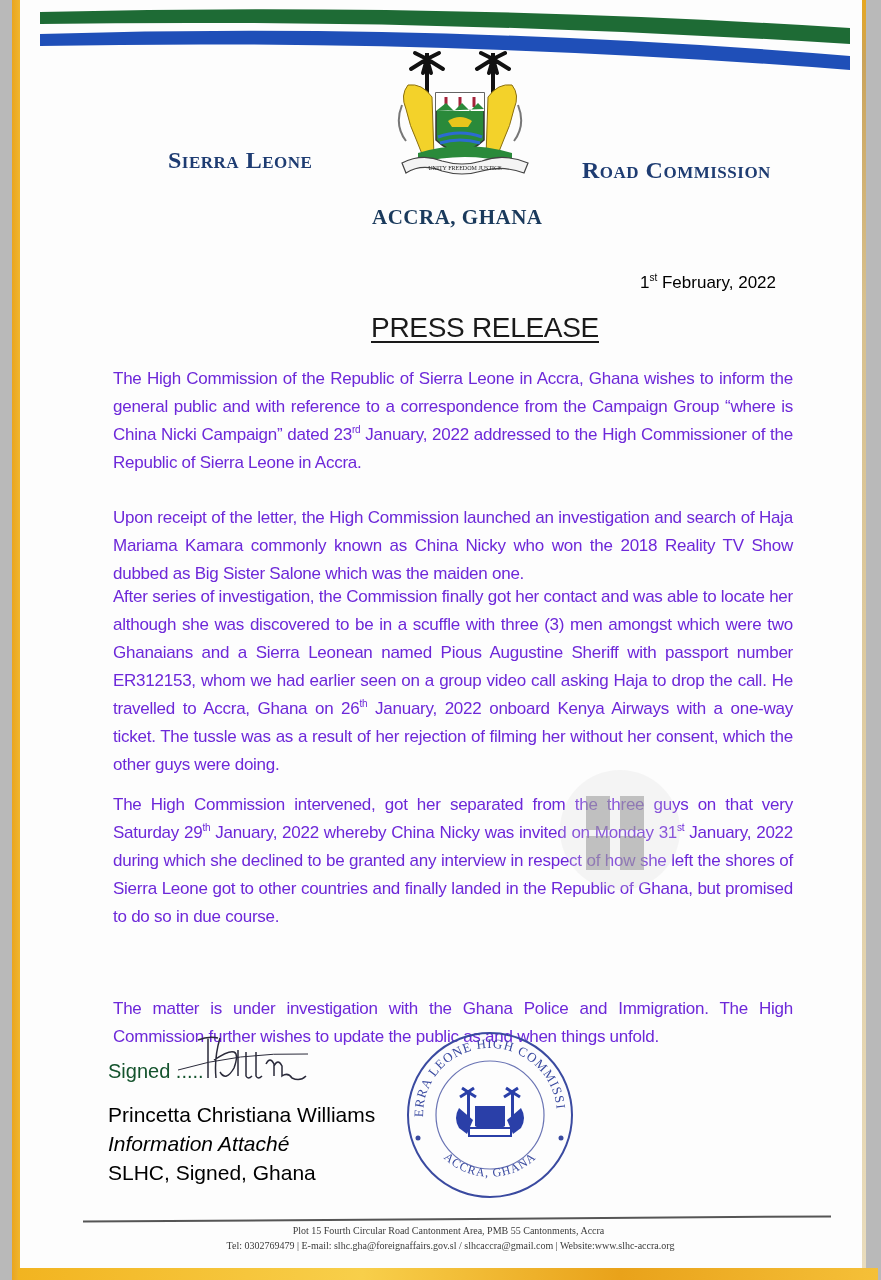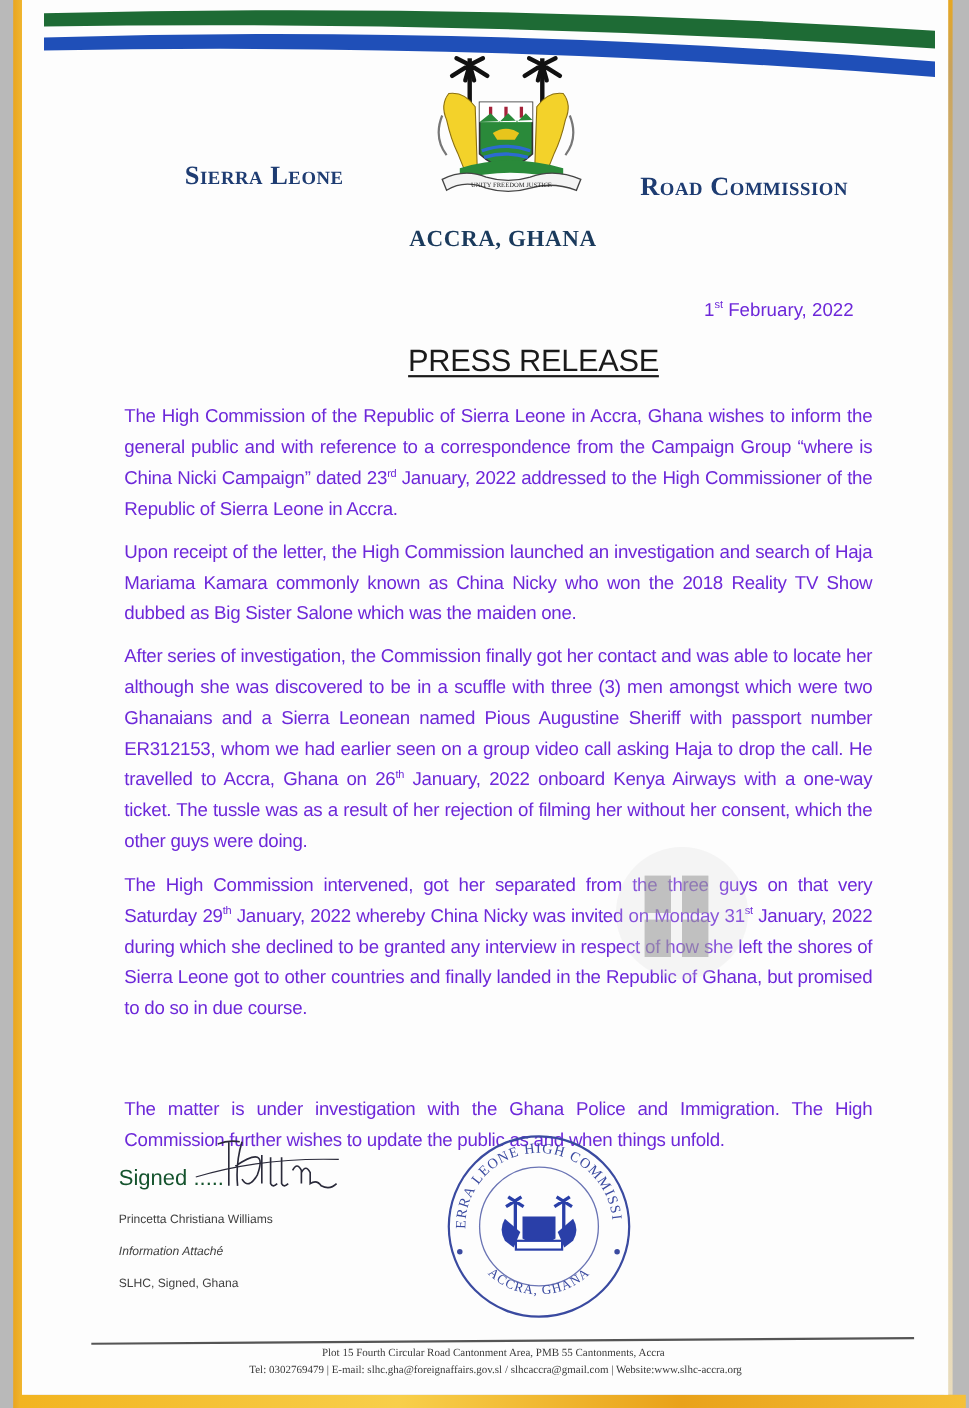--- a/index.html
+++ b/index.html
@@ -32,46 +32,46 @@
     position: absolute; color: #1e3c72;
     font-family: "Liberation Serif", serif; font-weight: bold;
     font-variant: small-caps; letter-spacing: 0.5px;
   }
   .letterhead-left { left: 168px; top: 147px; font-size: 24px; }
   .letterhead-right { left: 582px; top: 157px; font-size: 24px; }
   .letterhead-city {
     left: 372px; top: 205px; font-size: 21px; color: #1a3a5c; font-variant: normal;
   }
   .crest { position: absolute; left: 388px; top: 45px; width: 155px; height: 140px; }
-  .date { position: absolute; left: 640px; top: 272px; font-size: 17px; color: #6d28d9; }
+  .date { position: absolute; left: 640px; top: 272px; font-size: 17px; color: #000000; }
   .date sup { font-size: 10px; }
   .title {
     position: absolute; left: 371px; top: 312px; font-size: 28px; color: #1a1a1a;
     text-decoration: underline; text-decoration-thickness: 2px; text-underline-offset: 4px;
     letter-spacing: -0.3px;
   }
   .body-text {
     position: absolute; left: 113px; width: 680px; font-size: 17px; line-height: 28px;
     color: #6d28d9; text-align: justify; letter-spacing: -0.25px;
   }
   .body-text sup { font-size: 10px; line-height: 0; }
   #p1 { top: 365px; }
-  #p2 { top: 488px; }
+  #p2 { top: 504px; }
   #p3 { top: 583px; }
   #p4 { top: 791px; }
   #p5 { top: 995px; }
   .watermark {
     position: absolute; left: 560px; top: 770px; width: 120px; height: 120px;
     border-radius: 50%; background: rgba(220,220,220,0.25); pointer-events: none;
   }
   .watermark .blk { position: absolute; background: rgba(150,150,150,0.55); }
   .sig-area { position: absolute; left: 108px; top: 1030px; width: 300px; }
   .signed-line { position: absolute; left: 0; top: 30px; font-size: 20px; color: #14532d; }
   .signature { position: absolute; left: 60px; top: 0; width: 200px; height: 60px; }
-  .sig-name, .sig-role, .sig-office { position: absolute; left: 0; font-size: 11px; color: #404040; }
+  .sig-name, .sig-role, .sig-office { position: absolute; left: 0; font-size: 21px; color: #000000; }
   .sig-name { top: 73px; }
   .sig-role { top: 102px; font-style: italic; }
   .sig-office { top: 131px; }
   .stamp { position: absolute; left: 395px; top: 1020px; width: 190px; height: 185px; }
   .footer-rule {
     position: absolute; left: 83px; top: 1218px; width: 748px; height: 2px;
     background: #555; transform: rotate(-0.4deg);
   }
   .footer-line1, .footer-line2 {
     position: absolute; width: 881px; left: 0; text-align: center;

